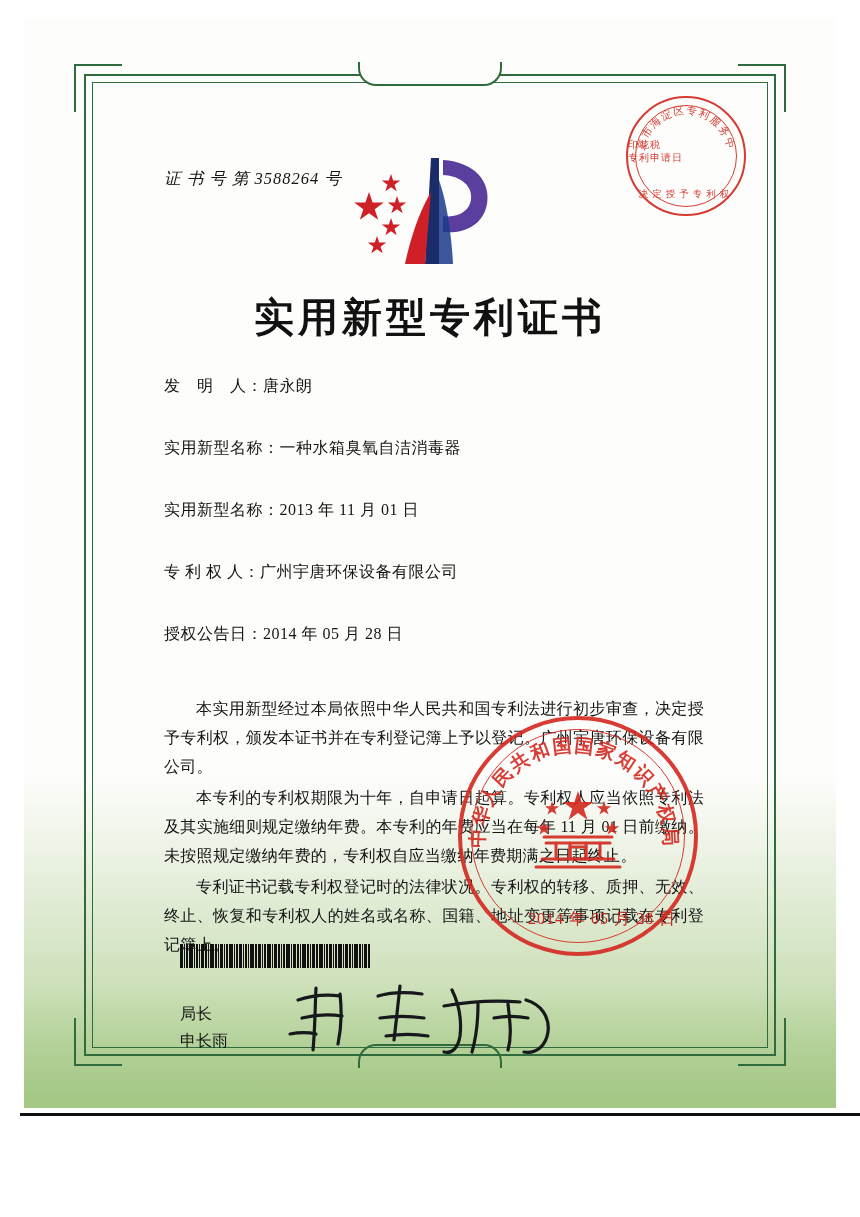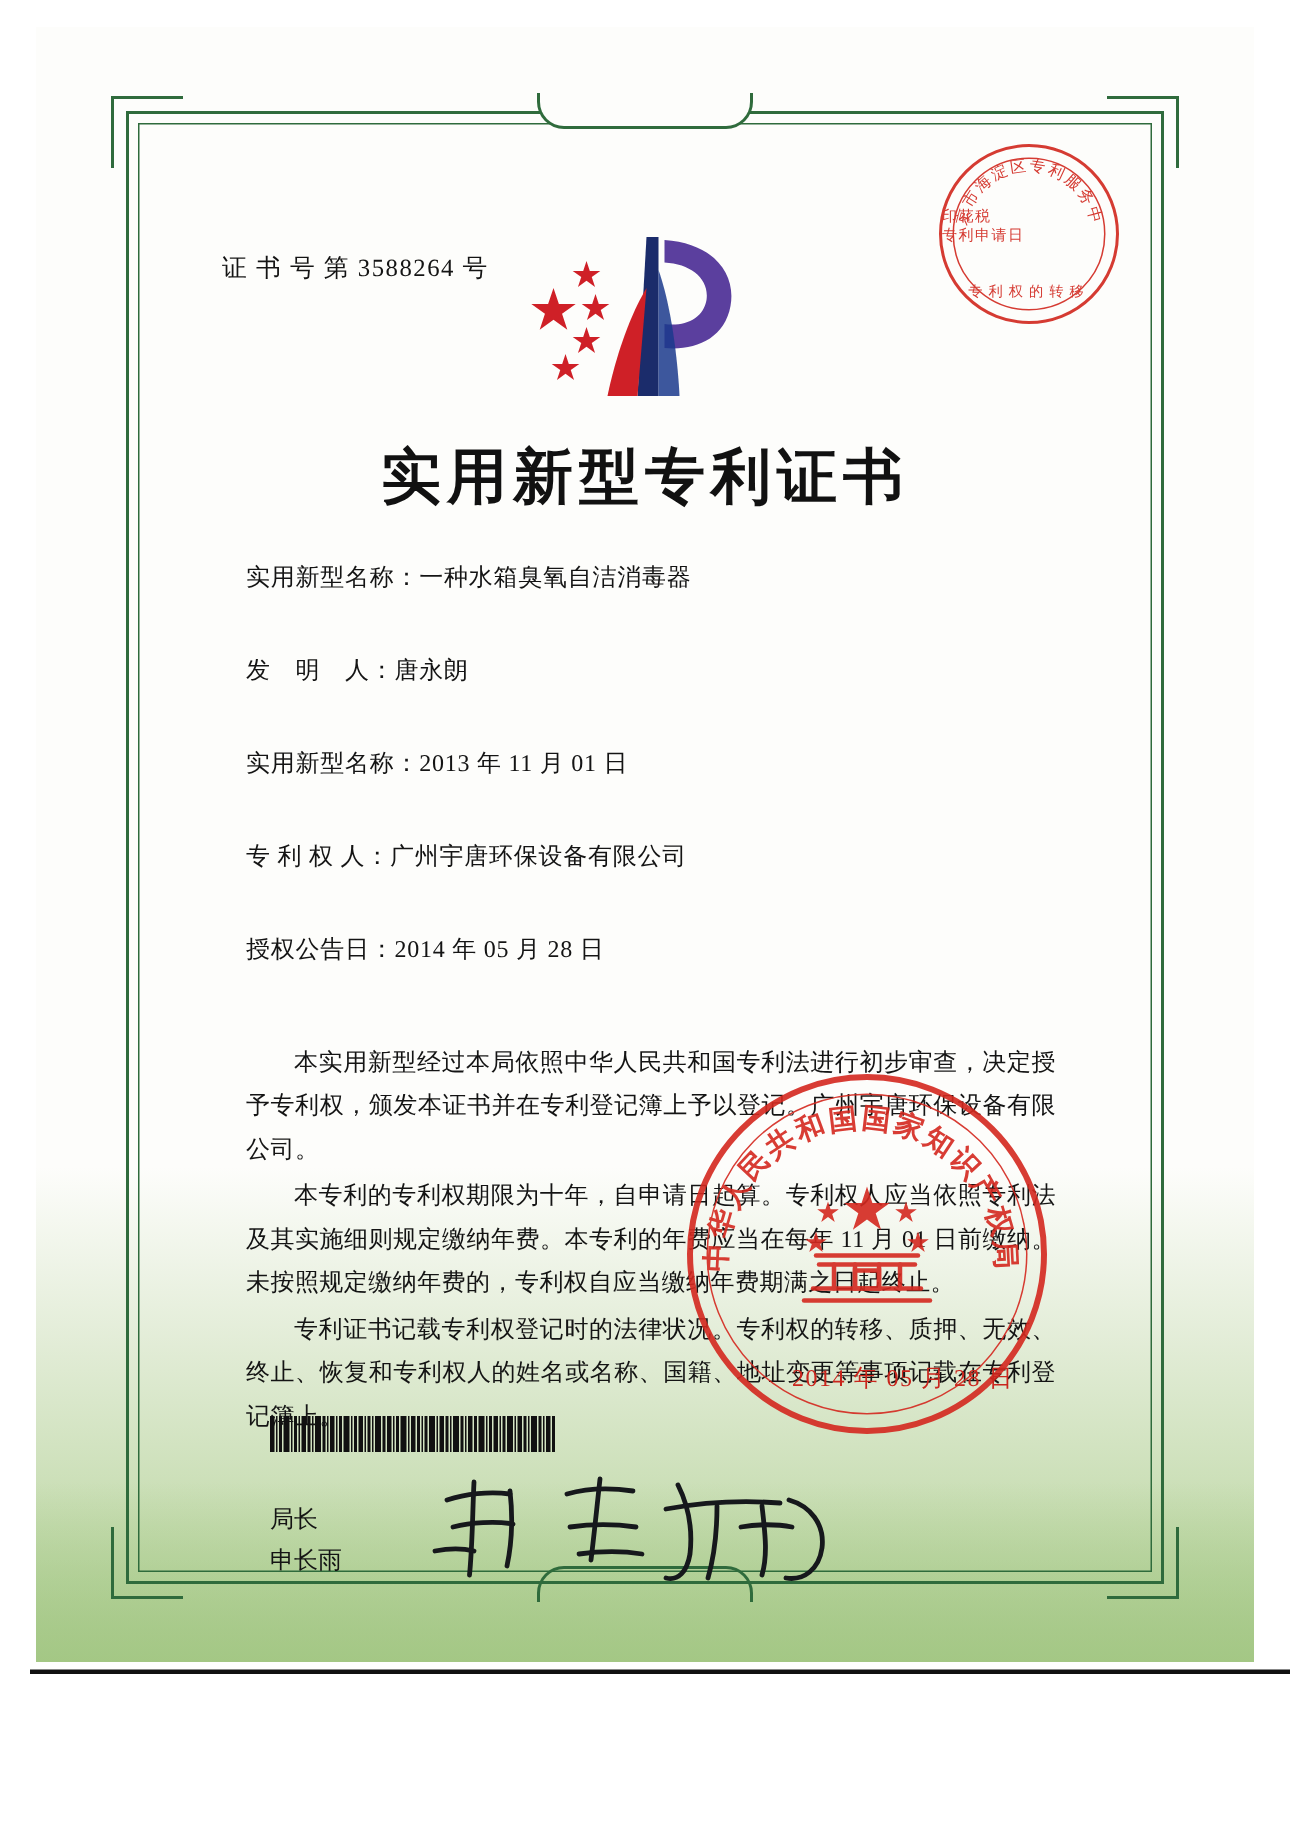--- a/index.html
+++ b/index.html
@@ -32,21 +32,21 @@
   .top-orn{position:absolute;left:50%;top:44px;transform:translateX(-50%);width:140px;height:22px;
     border-bottom:2px solid #2f6b3c;border-left:2px solid #2f6b3c;border-right:2px solid #2f6b3c;
     border-radius:0 0 18px 18px;background:#fdfdfb;}
   .bot-orn{position:absolute;left:50%;bottom:40px;transform:translateX(-50%);width:140px;height:22px;
     border-top:2px solid #2f6b3c;border-left:2px solid #2f6b3c;border-right:2px solid #2f6b3c;
     border-radius:18px 18px 0 0;background:transparent;}
 
   
   .content{position:absolute;left:68px;top:64px;right:68px;bottom:60px;}
 
-  .cert-no{position:absolute;left:56px;top:86px;font-size:16.5px;letter-spacing:1px;color:#141414;}
+  .cert-no{position:absolute;left:72px;top:86px;font-size:16.5px;letter-spacing:1px;color:#141414;font-style:italic;}
 
   
   .logo{position:absolute;left:50%;top:70px;transform:translateX(-50%);width:190px;height:120px;}
   .logo svg{display:block;}
 
   
   .seal-top{position:absolute;right:22px;top:14px;width:116px;height:116px;border-radius:50%;
     border:2.4px solid #d22b22;color:#d22b22;opacity:.92;}
   .seal-top .inner{position:absolute;inset:7px;border-radius:50%;border:1px solid #d22b22;}
   .seal-top .arc{position:absolute;left:0;top:0;width:100%;height:100%;}
@@ -129,31 +129,31 @@
               <path id="arcTop" d="M 16,58 A 42,42 0 0 1 100,58"></path>
             </defs>
           <text font-size="10.5" fill="#d22b22" letter-spacing="1.6">
             <textPath href="#arcTop" startOffset="50%" text-anchor="middle">北京市海淀区专利服务中心</textPath>
           </text>
         </svg>
         <div class="mid">
           <div>印花税</div>
           <div>专利申请日</div>
         </div>
-        <div class="bot">专利权的转移</div>
+        <div class="bot">决定授予专利权</div>
       </div>
 
       <div class="title">实用新型专利证书</div>
 
       <div class="fields">
         <div class="field">
+          <span class="lbl">发　明　人：</span><span class="val">唐永朗</span>
+        </div>
+        <div class="field">
           <span class="lbl">实用新型名称：</span><span class="val">一种水箱臭氧自洁消毒器</span>
-        </div>
-        <div class="field">
-          <span class="lbl">发　明　人：</span><span class="val">唐永朗</span>
         </div>
         <div class="field">
           <span class="lbl">实用新型名称：</span><span class="val">2013 年 11 月 01 日</span>
         </div>
         <div class="field">
           <span class="lbl">专 利 权 人：</span><span class="val">广州宇唐环保设备有限公司</span>
         </div>
         <div class="field">
           <span class="lbl">授权公告日：</span><span class="val">2014 年 05 月 28 日</span>
         </div>

